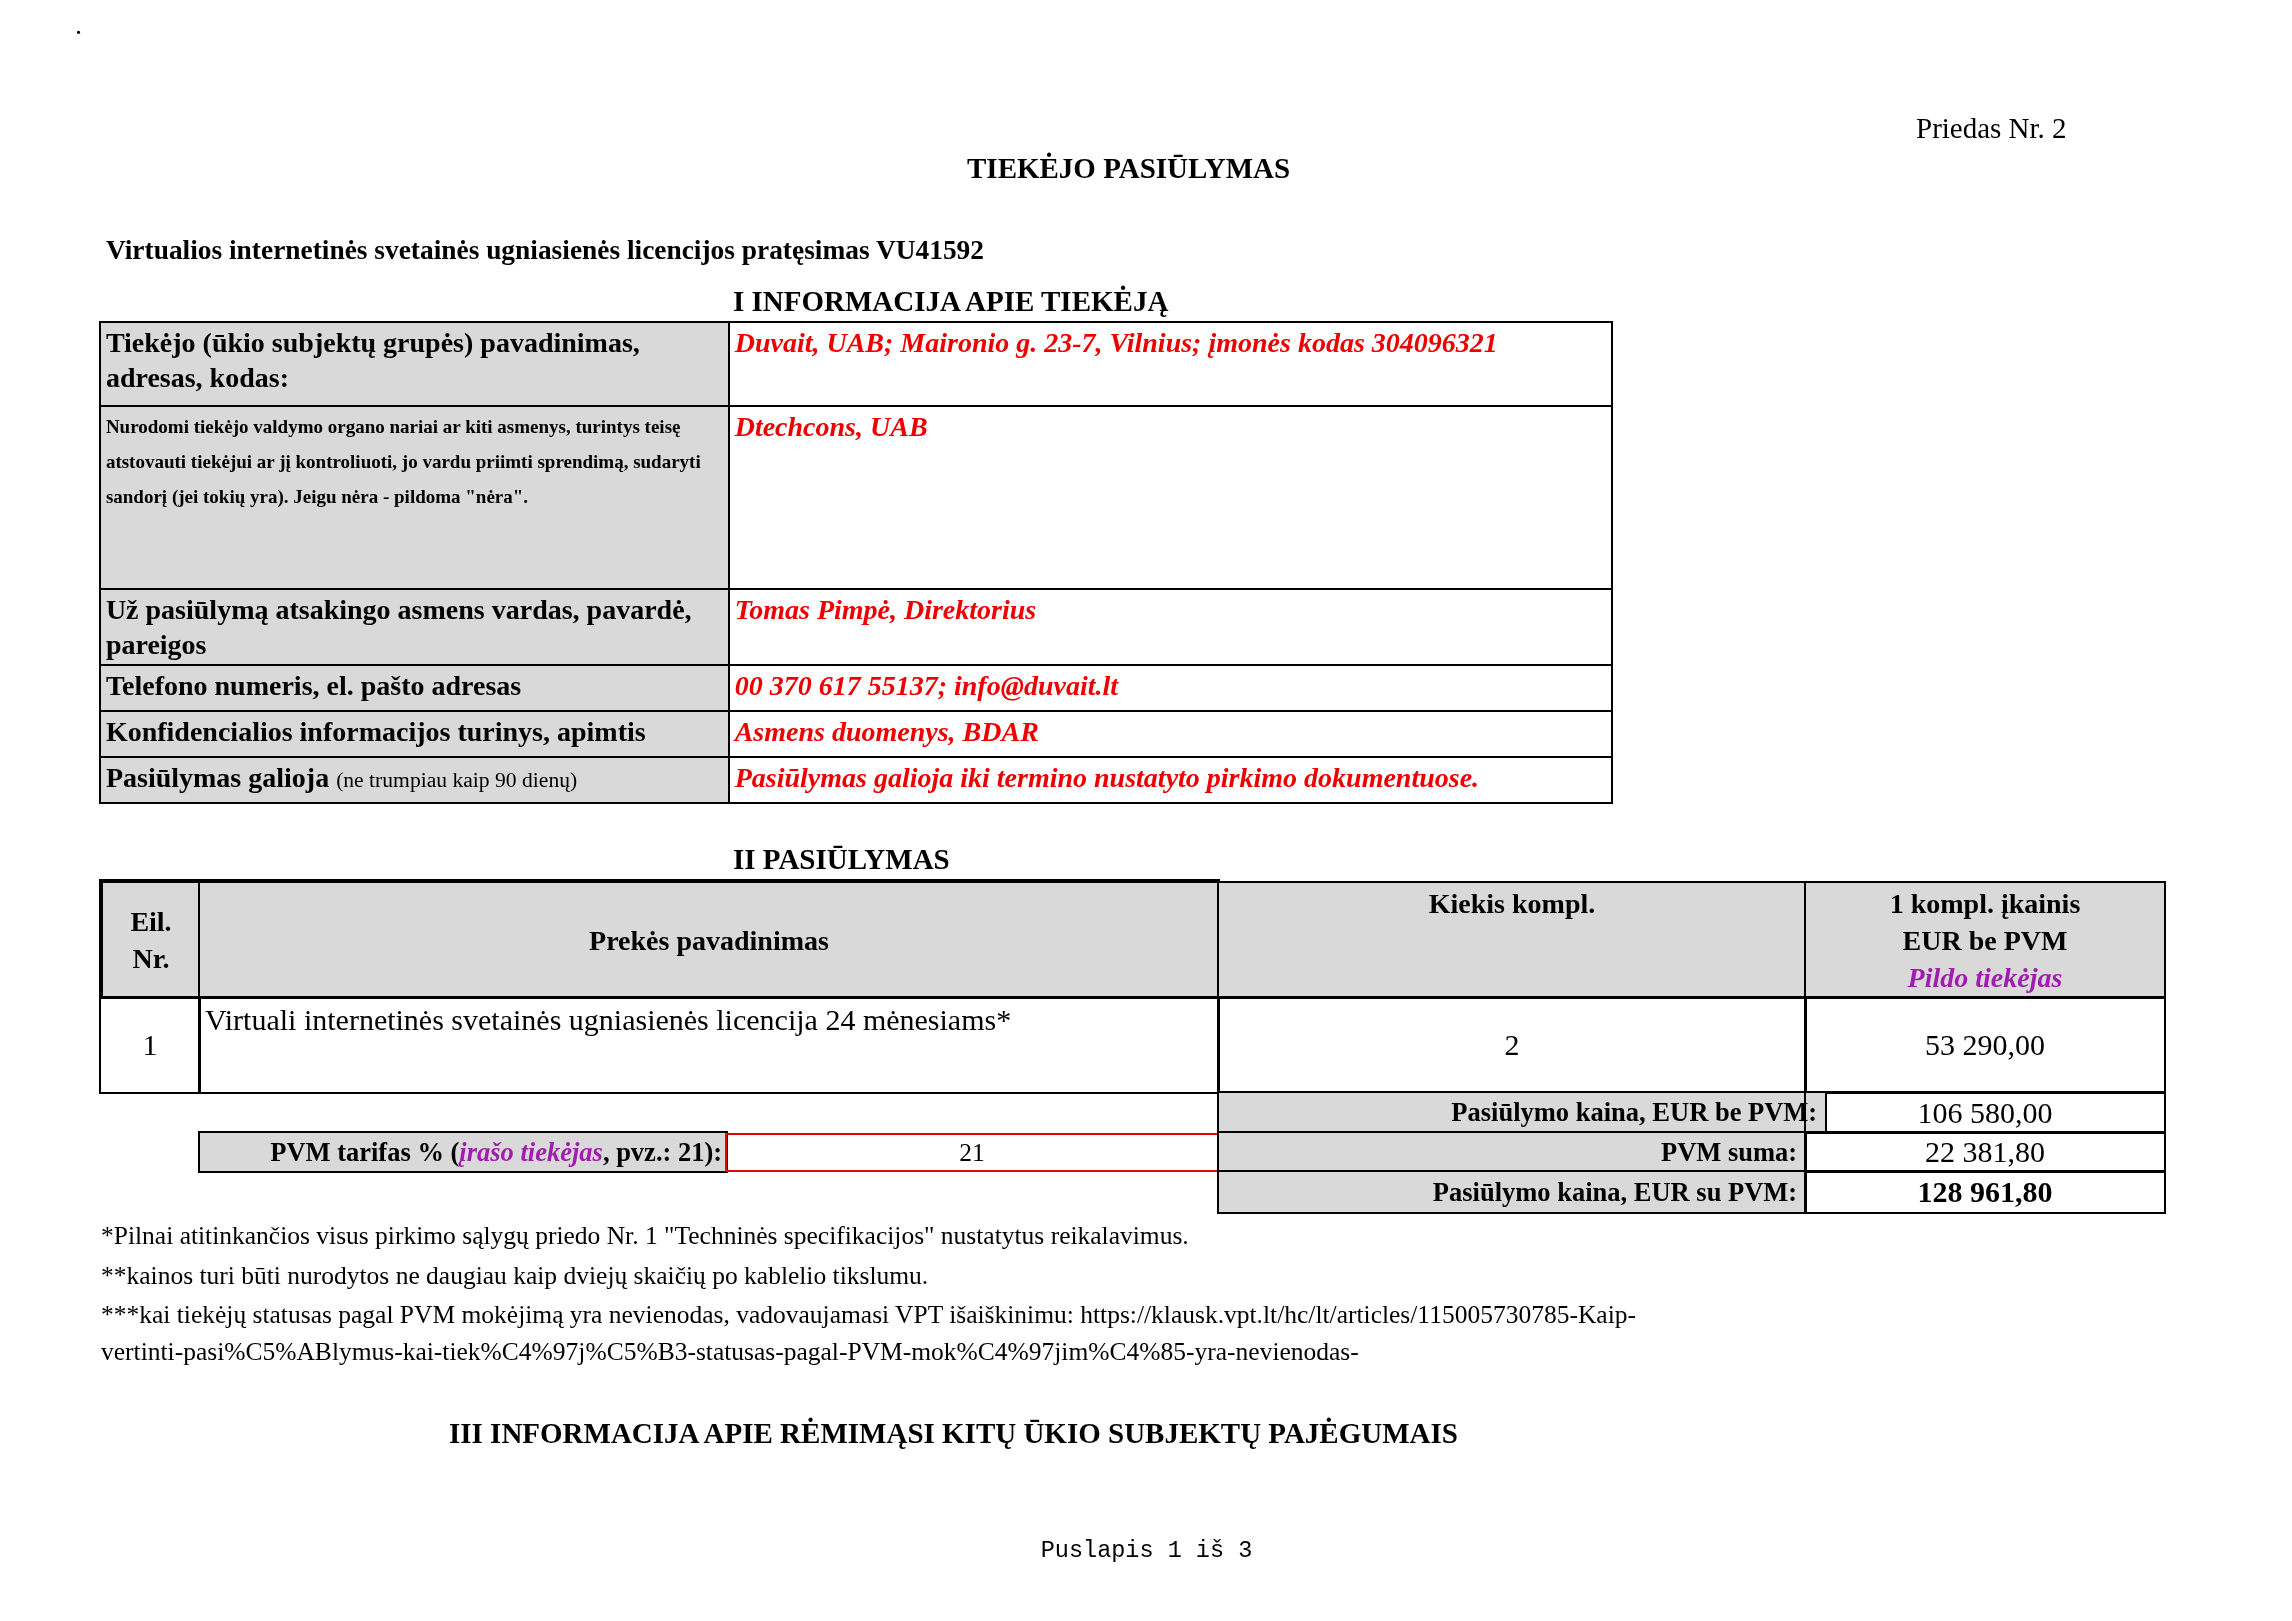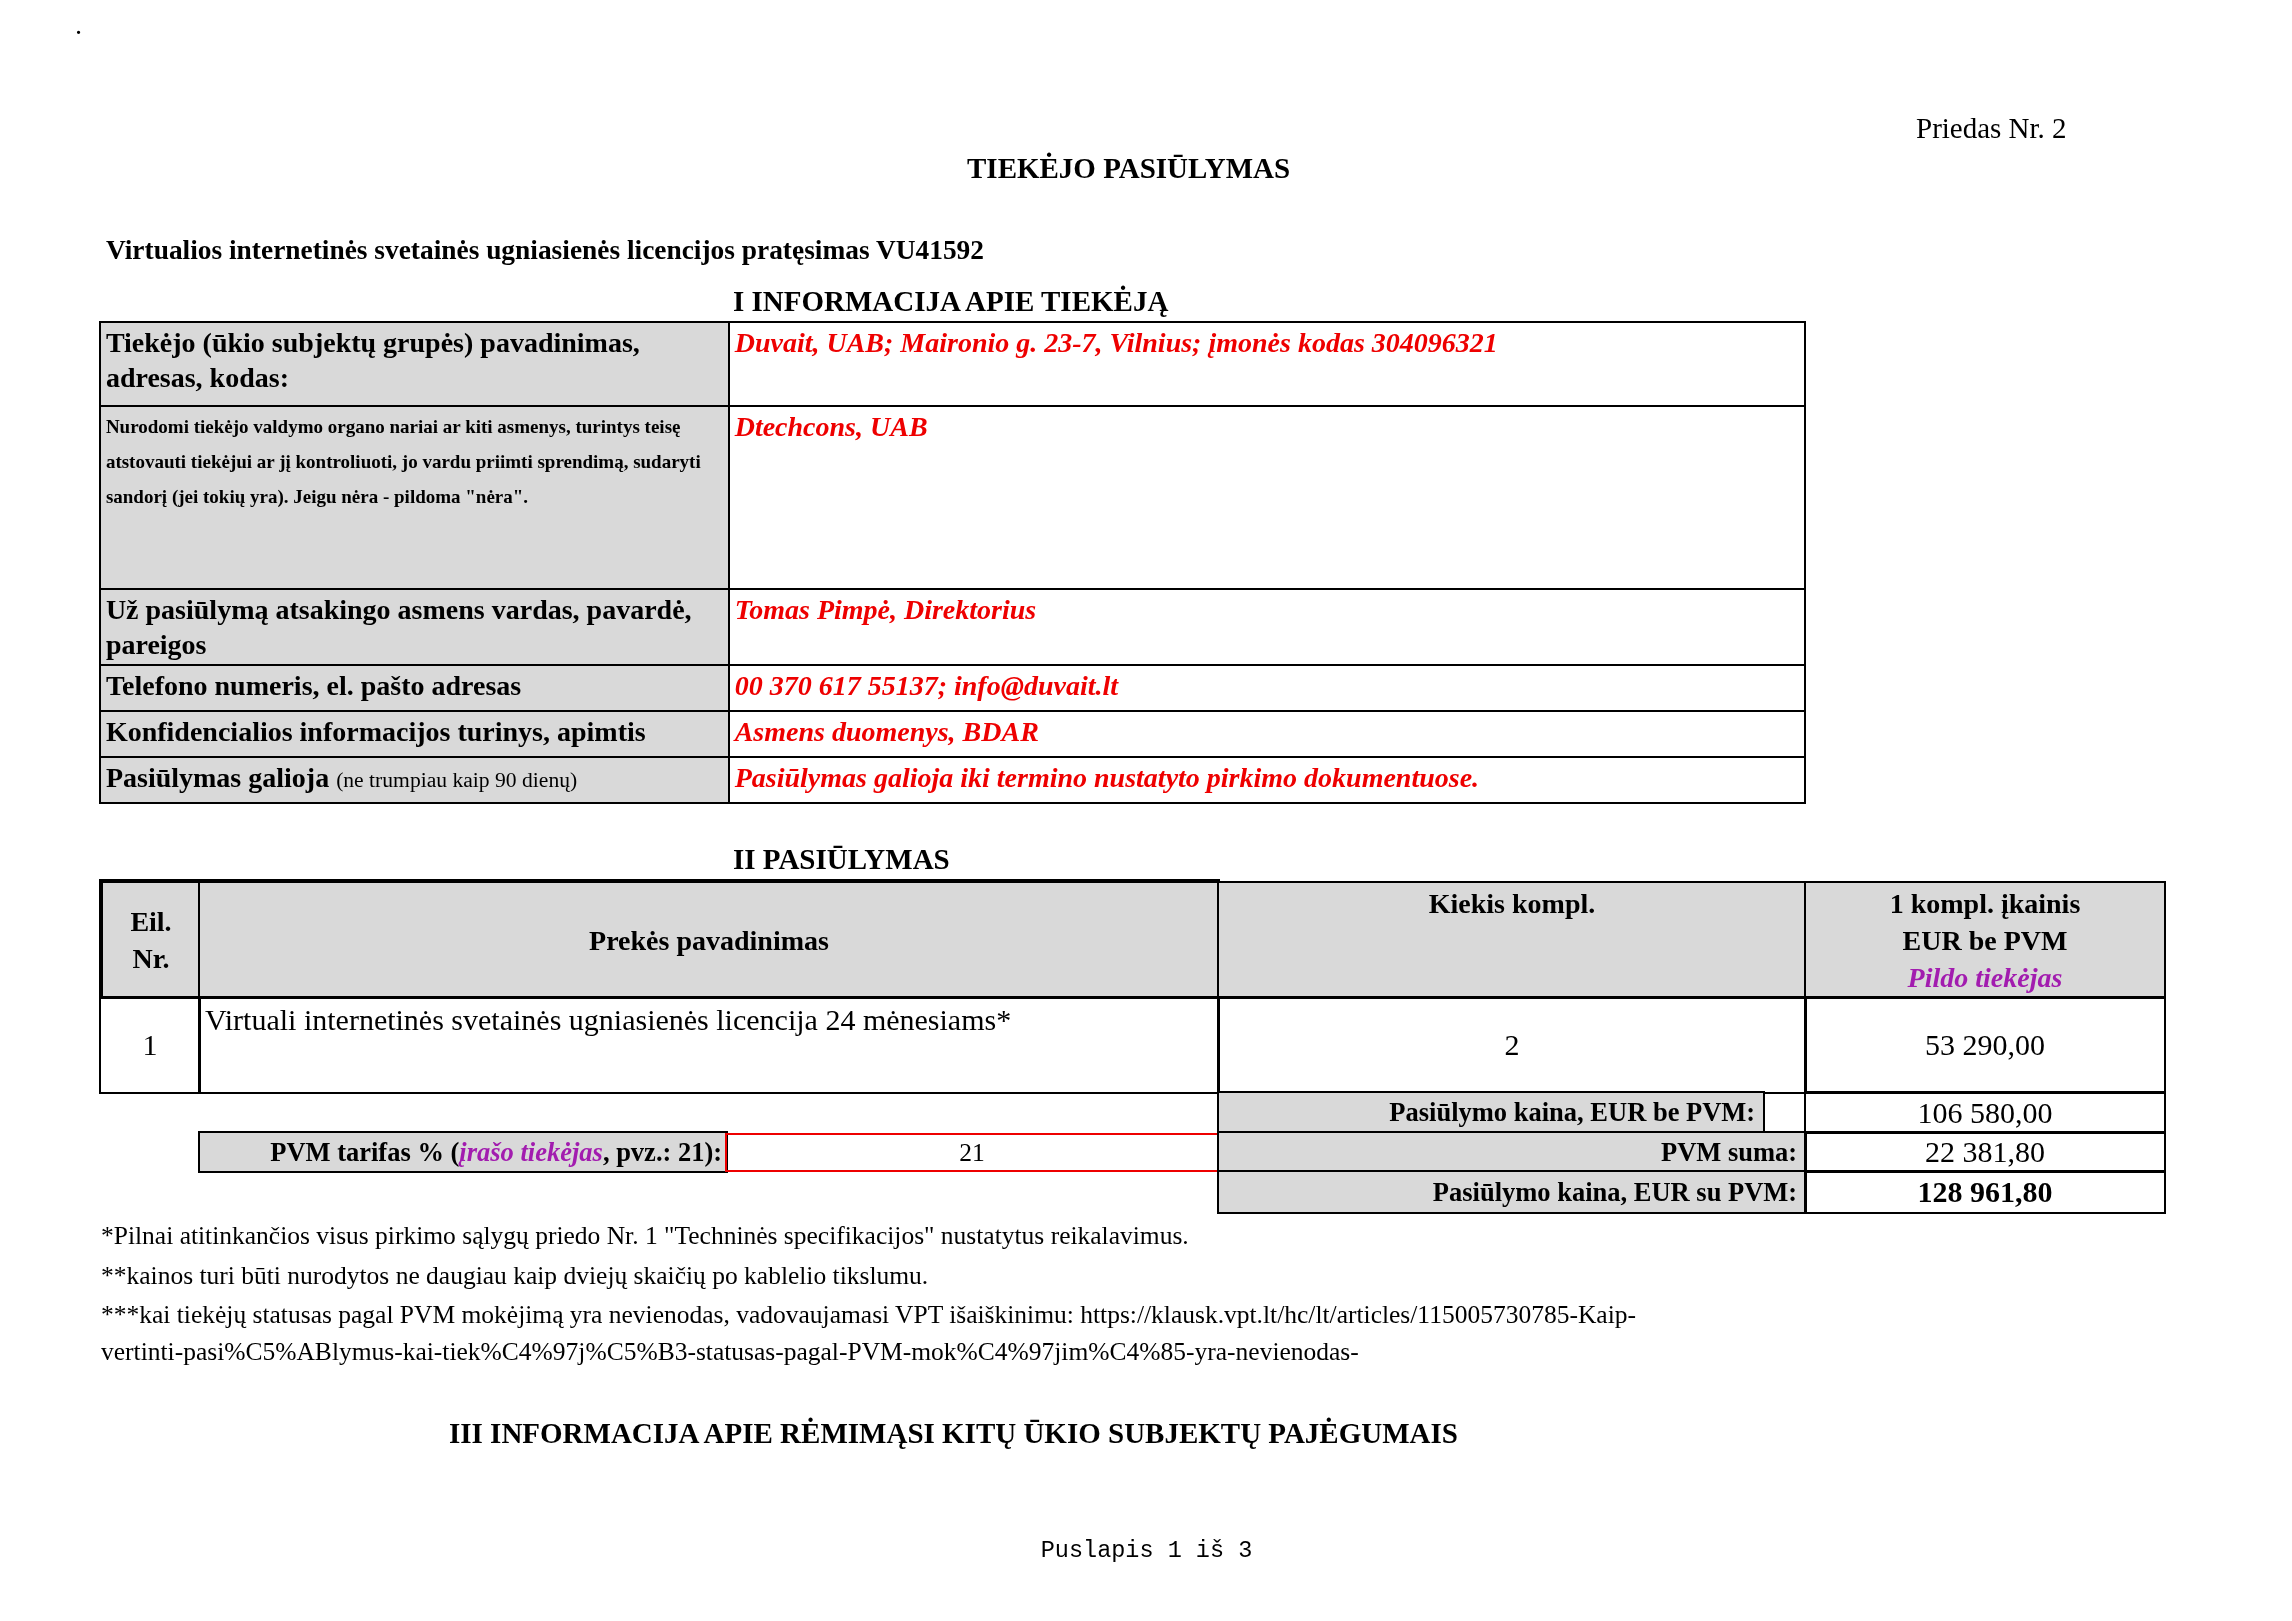--- a/index.html
+++ b/index.html
@@ -11,21 +11,21 @@
   .gray { background:#d9d9d9; }
   .dot { left:74px; top:17.6px; font-size:27.4px; }
   .priedas { left:1916px; top:112px; font-size:29px; }
   .subtitle { left:106px; top:235px; font-size:27.4px; font-weight:bold; }
   .sec1 { left:733px; top:285px; font-size:29px; font-weight:bold; }
   .sec2 { left:733px; top:843px; font-size:29px; font-weight:bold; }
   .sec3 { left:449px; top:1417px; font-size:29px; font-weight:bold; }
   .footer { left:0; width:2293px; top:1537px; text-align:center; font-size:23.5px;font-family:Liberation Mono, monospace; }
 
   
-  .t1 { position:absolute; left:99px; top:321px; width:1707px; border-collapse:collapse; }
+  .t1 { position:absolute; left:99px; top:321px; width:1514px; border-collapse:collapse; }
   .t1 td { border:2.9px solid #000; vertical-align:top; padding:2px 4.9px; font-size:28px; line-height:35px; }
   .t1 td.lab { width:617px; background:#d9d9d9; font-weight:bold; }
   .t1 td.val { color:#ee0000; font-style:italic; font-weight:bold; }
   .t1 .small { font-size:21.6px; font-weight:normal; }
   .t1 .lab2 { font-size:19px; line-height:35px; }
 
   
   .cell { position:absolute; box-sizing:border-box; border:2.9px solid #000; }
   .ctr { display:flex; align-items:center; justify-content:center; text-align:center; }
   .hdr { font-weight:bold; font-size:28px; line-height:37px; }
@@ -106,21 +106,21 @@
 
 <div class="cell" style="left:198px; top:1131px; width:530px; height:42px; background:#d9d9d9; display:flex; align-items:center; justify-content:flex-end; padding-right:3.9px; font-size:26.5px; font-weight:bold;">
   <span>PVM tarifas % (</span>
     <span class="ri">įrašo tiekėjas</span>
     <span>, pvz.: 21):</span>
 </div>
 <div class="cell ctr" style="left:725px; top:1133px; width:494px; height:39px; border:2px solid #ee0000; font-size:25.5px;">
   <span>21</span>
 </div>
 
-<div class="cell tot-lab" style="left:1217px; top:1091px; width:548px; height:43px;padding-left:40px;">
+<div class="cell tot-lab" style="left:1217px; top:1091px; width:610px; height:43px;padding-left:40px;">
     <span>Pasiūlymo kaina, EUR be PVM:</span>
   </div>
 <div class="cell tot-val" style="left:1804px; top:1091px; width:362px; height:43px;">
     <span>106 580,00</span>
   </div>
 
 <div class="cell tot-lab" style="left:1217px; top:1131px; width:590px; height:42px;">
     <span>PVM suma:</span>
   </div>
 <div class="cell tot-val" style="left:1804px; top:1131px; width:362px; height:42px;">

